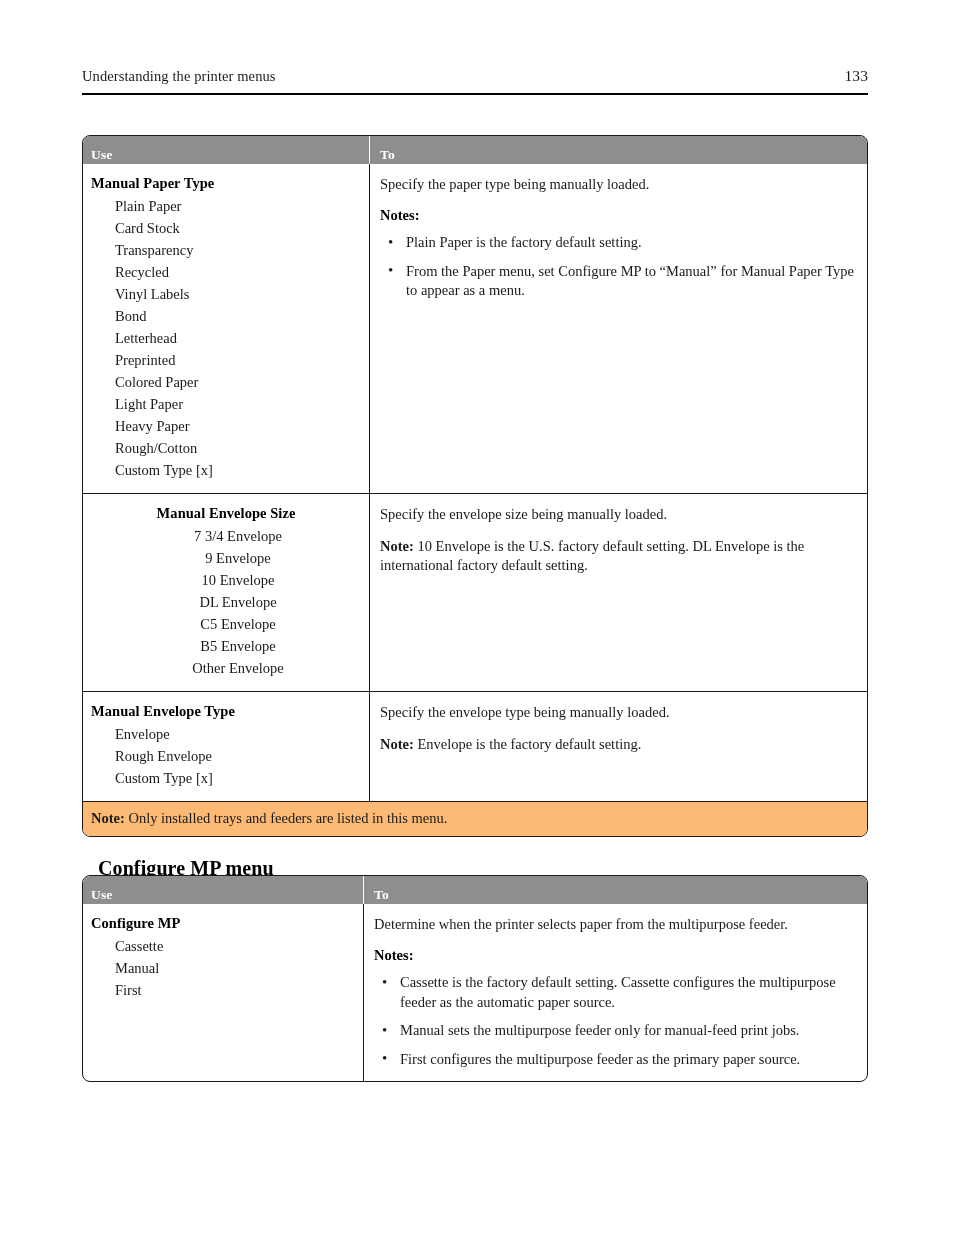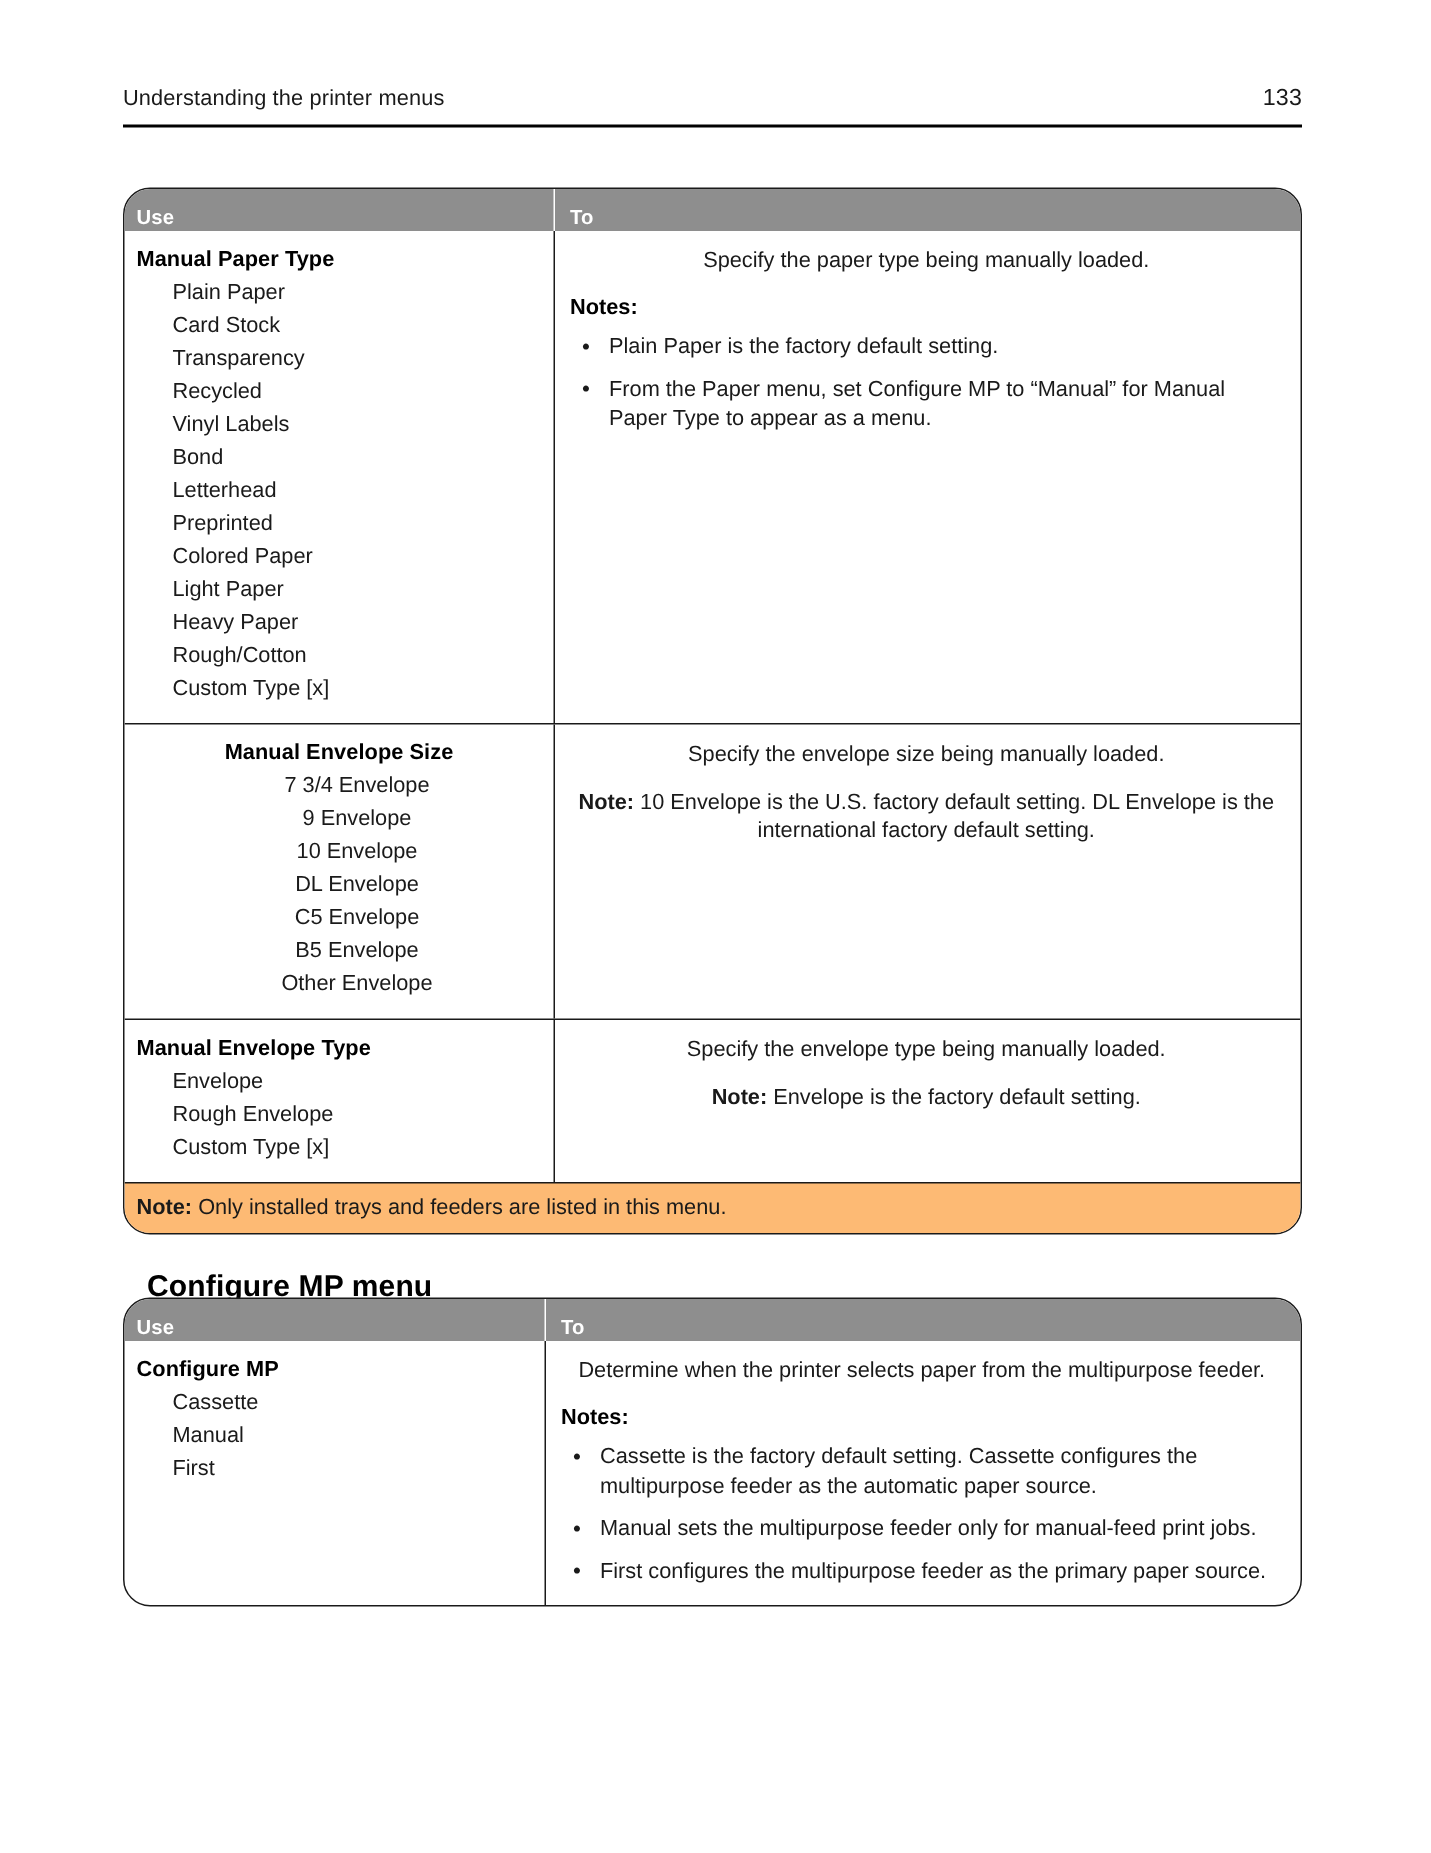--- a/index.html
+++ b/index.html
@@ -11,24 +11,25 @@
     width: 954px;
     height: 1235px;
     position: relative;
     font-family: "Liberation Sans", sans-serif;
     color: #000000;
     -webkit-font-smoothing: antialiased;
   }
 
   .page {
     position: absolute;
-    left: 0; top: 0;
+    left: 0; top: 10px;
     width: 954px;
     height: 1122px;
     overflow: hidden;
+    font-family: Liberation Serif, serif;
   }
 
   
   .doc-header {
     position: absolute;
     left: 82px;
     top: 57px;
     width: 786px;
     display: flex;
     justify-content: space-between;
@@ -48,21 +49,21 @@
     height: 2.4px;
     background: #000000;
   }
 
   
   .tbl {
     position: absolute;
     left: 82px;
     width: 786px;
     border: 1.3px solid #1a1a1a;
-    border-radius: 18px;
+    border-radius: 8px;
     box-sizing: border-box;
     overflow: hidden;
     background: #ffffff;
   }
   .tbl-row {
     display: flex;
     border-top: 1.3px solid #1a1a1a;
     box-sizing: border-box;
   }
   .tbl-row.first { border-top: none; }
@@ -120,21 +121,20 @@
     line-height: 22px;
     color: #1a1a1a;
   }
 
   
   .para {
     font-size: 14.5px;
     line-height: 19px;
     margin: 0 0 13px 0;
     color: #1a1a1a;
-    text-align: center;
   }
   .para:last-child { margin-bottom: 0; }
   .para b { font-weight: 700; }
   .notes-label {
     font-size: 14.5px;
     font-weight: 700;
     margin: 0 0 9px 0;
   }
   .bullets {
     list-style: none;

